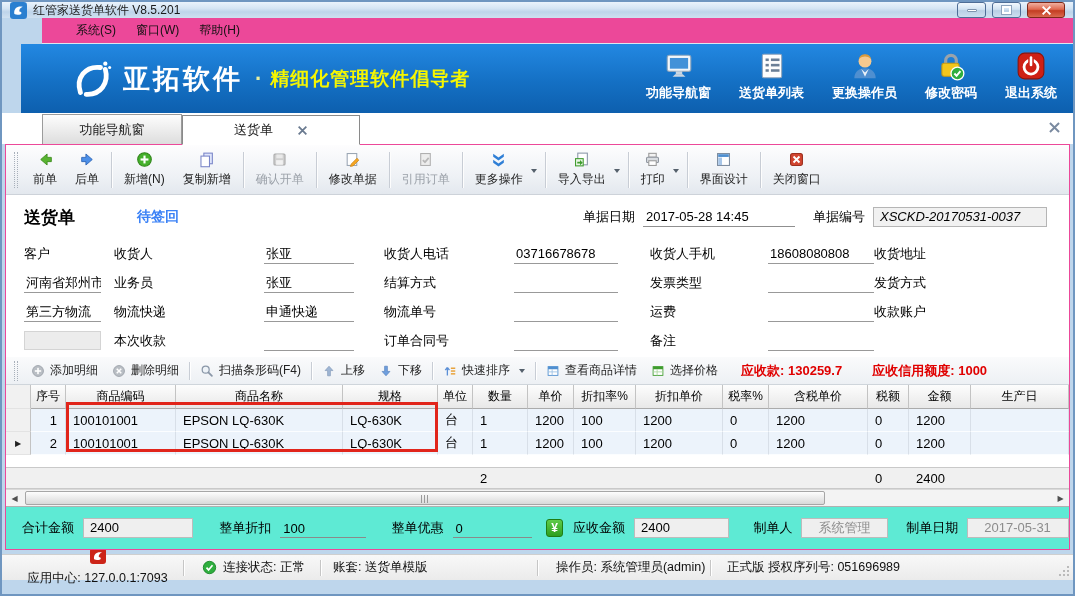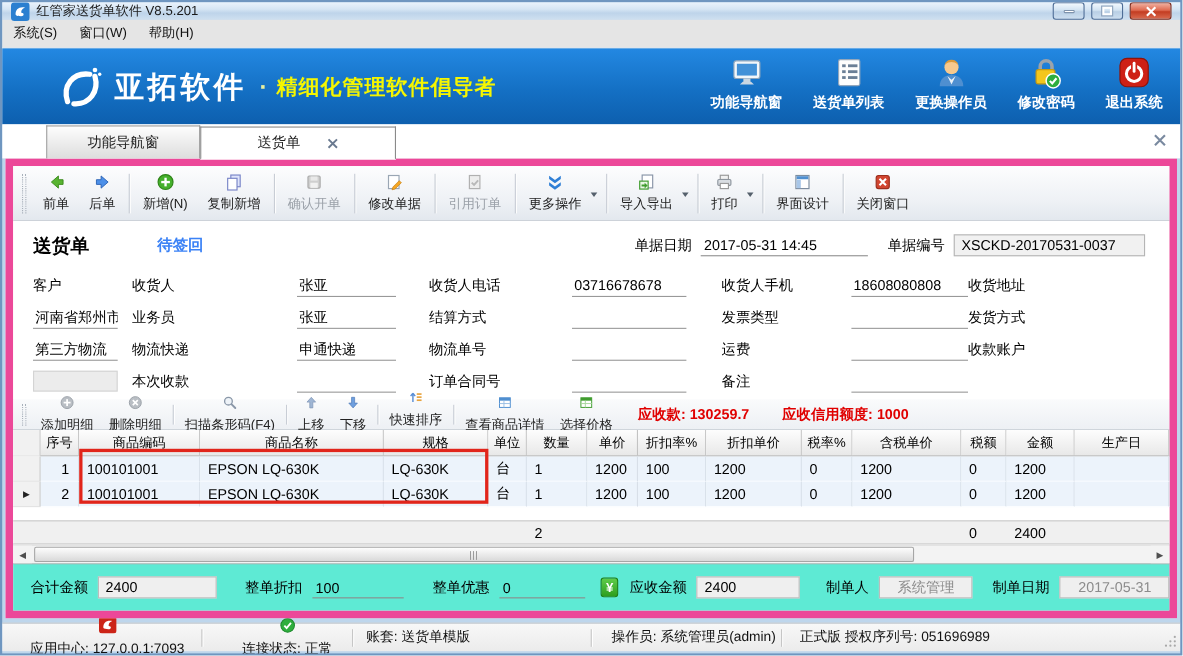--- a/index.html
+++ b/index.html
@@ -10,73 +10,73 @@
   .titlebar { height:16px; display:flex; align-items:center; gap:6px; padding:0 8px 0 8px;
     background:linear-gradient(#eaf3fc,#d5e5f4 40%,#bed4ea 62%,#cfe0f0); font-size:12px; color:#1a1a1a; }
   .titlebar .spacer { flex:1; }
   .winbtn { width:29px; height:16px; border:1px solid #4e6d96; border-radius:3px; display:flex; align-items:center; justify-content:center;
     background:linear-gradient(#f3f9fe,#d2e3f2 45%,#b9cfe5 55%,#cddff0); }
   .winbtn .dash { width:10px; height:3px; background:#fff; border:1px solid #7e93ad; border-radius:1px; }
   .winbtn .sq { width:9px; height:8px; border:2px solid #fff; outline:1px solid #8ea3bd; background:transparent; }
   .winbtn.close { width:38px; background:linear-gradient(#f0b0a0,#df6a50 45%,#c33d22 55%,#d96a4e); border-color:#7e2819; }
 
   
-  .menubar { height:26px; background:#e5e5e5; border-bottom:1px solid #dde6f0; display:flex; align-items:center; padding-left:0; font-size:12px; }
+  .menubar { height:26px; background:#ec4899; border-bottom:1px solid #dde6f0; display:flex; align-items:center; padding-left:24px; font-size:12px;margin-left:40px; }
   .menuitem { padding:3px 10px; color:#111; }
 
   
-  .banner { height:69px; background:linear-gradient(180deg,#2388e2,#1470c4 55%,#0d5fae); display:flex; align-items:center; position:relative; }
+  .banner { height:69px; background:linear-gradient(180deg,#2388e2,#1470c4 55%,#0d5fae); display:flex; align-items:center; position:relative;margin-left:19px; }
   .banner-logo { margin-left:46px; width:46px; height:46px; }
   .brand { color:#fff; font-size:27px; font-weight:bold; letter-spacing:3px; margin-left:10px; }
   .brand-dot { color:#e8f0a0; font-size:22px; font-weight:bold; margin:0 8px 0 12px; }
   .slogan { color:#f6f600; font-size:19px; font-weight:bold; letter-spacing:1px; }
   .bactions { position:absolute; right:16px; top:7px; display:flex; gap:28px; }
   .bact { display:flex; flex-direction:column; align-items:center; gap:3px; color:#fff; font-size:13px; font-weight:bold; cursor:pointer; }
   .bact svg { width:30px; height:30px; }
 
   
   .tabbar { height:31px; background:#fff; display:flex; align-items:flex-end; position:relative; z-index:4; }
   .tab { height:30px; display:flex; align-items:center; justify-content:center; font-size:13px; color:#222; }
   .tab.inactive { margin-left:40px; width:140px; background:linear-gradient(#fdfdfd,#dddddd); border:1px solid #9b9b9b; border-bottom:none; }
   .tab.active { width:178px; background:#fff; border:1px solid #8a8a8a; border-bottom:1px solid #fff; position:relative; top:1px; z-index:6; gap:24px; }
   .tabbar-close { position:absolute; right:12px; top:8px; width:13px; height:13px; cursor:pointer; }
 
   
-  .panel { margin:0 3px; border:7px solid #ec4899; background:#fff; position:relative; z-index:3; }
+  .panel { margin:0 3px; border:1px solid #ec4899; background:#fff; position:relative; z-index:3; }
 
   
   .toolbar { height:50px; background:linear-gradient(#fdfdfe,#eef1f5 65%,#e3e8ee); border-bottom:1px solid #cdd2d9; display:flex; align-items:center; padding-left:6px; }
   .draghandle { width:4px; height:36px; border-left:1px dotted #a8b0ba; border-right:1px dotted #a8b0ba; margin:0 6px 0 2px; }
   .tbtn { display:flex; flex-direction:column; align-items:center; justify-content:center; gap:3px; padding:3px 9px; font-size:12px; color:#1c1c1c; position:relative; cursor:pointer; border-radius:3px; }
   .tbtn svg { width:17px; height:17px; }
   .tbtn.has-caret { padding-right:19px; }
   .tbtn .caret { position:absolute; right:5px; top:21px; width:0; height:0; border-left:3.5px solid transparent; border-right:3.5px solid transparent; border-top:4.5px solid #55606c; }
   .tbtn.disabled { color:#9aa0a8; }
   .tsep { width:1px; height:36px; background:#c8cdd5; box-shadow:1px 0 0 #fdfdfd; margin:0 3px; }
 
   
   .docheader { height:44px; display:flex; align-items:center; padding:0 22px 0 18px; background:#fff; font-size:13px; }
   .doc-title { font-size:17px; font-weight:bold; color:#000; }
   .doc-status { color:#3b82f6; font-weight:bold; font-size:14px; margin-left:62px; }
   .docheader .spacer { flex:1; }
   .dh-label { color:#000; margin-right:8px; }
   .dh-underline { width:152px; border-bottom:1px solid #8f8f8f; height:20px; line-height:20px; padding-left:3px; margin-right:18px; }
-  .dh-box { width:174px; height:20px; line-height:18px; background:#f1f1f1; border:1px solid #b5b5b5; padding:0 6px; }
+  .dh-box { width:174px; height:20px; line-height:18px; background:#f1f1f1; border:1px solid #b5b5b5; padding:0 6px;font-style:italic; }
 
   
   .form { height:118px; background:#fff; display:grid; padding-left:18px;
     grid-template-columns:77px 163px 90px 160px 104px 150px 106px 152px; grid-auto-rows:29px; align-items:center; font-size:13px; }
   .flabel { color:#000; }
   .flabel.g2 { padding-left:13px; } .flabel.g3 { padding-left:30px; } .flabel.g4 { padding-left:32px; }
   .fval { border-bottom:1px solid #999; height:21px; line-height:21px; padding-left:2px; overflow:hidden; white-space:nowrap; }
   .fval.readonly { background:#ececec; border:1px solid #d4d4d4; border-bottom:1px solid #d4d4d4; height:19px; line-height:17px; }
 
   
   .dtoolbar { height:28px; background:linear-gradient(#fafbfc,#edf0f4); border-bottom:1px solid #cfd5db; display:flex; align-items:center; padding-left:6px; font-size:12px; color:#222; }
-  .dbtn { display:flex; align-items:center; gap:5px; padding:2px 7px; cursor:pointer; position:relative;flex-direction:column; }
+  .dbtn { display:flex; align-items:center; gap:5px; padding:2px 7px; cursor:pointer; position:relative; }
   .dbtn svg { width:14px; height:14px; }
   .dsep { width:1px; height:18px; background:#c8cdd5; box-shadow:1px 0 0 #fff; margin:0 3px; }
   .dcaret { width:0; height:0; border-left:3.5px solid transparent; border-right:3.5px solid transparent; border-top:4.5px solid #55606c; margin-left:4px; }
   .money { color:#e00000; font-weight:bold; font-size:13px; margin-left:16px; white-space:nowrap; }
   .money.credit { margin-left:30px; }
 
   
   .tablewrap { position:relative; background:#fff; }
   .tr { display:grid; grid-template-columns:25px 35px 110px 167px 95px 35px 55px 46px 62px 87px 46px 99px 41px 62px 1fr; }
   .tr.head { height:24px;border-radius:10px; }
@@ -104,21 +104,21 @@
   .t-label { margin-right:9px; white-space:nowrap; }
   .t-box { background:#efefef; border:1px solid #bcbcbc; height:20px; line-height:18px; padding:0 6px; overflow:hidden; }
   .t-box.grey { color:#8c8c8c;padding-left:16px; }
   .t-underline { border-bottom:1px solid #8a8a8a; height:19px; line-height:19px; padding-left:3px; }
   .yen { width:18px; height:18px; background:linear-gradient(#5fcc4a,#2d9e1e); border:1px solid #1f7d13; border-radius:3px; color:#fff; font-weight:bold; font-size:12px; display:flex; align-items:center; justify-content:center; margin:0 10px 0 14px; cursor:pointer; }
   .ml26 { margin-left:26px; } .ml24 { margin-left:24px; } .ml18 { margin-left:18px; }
 
   
   .statusbar { height:26px; margin-top:4px; background:linear-gradient(#f8f8f8,#ebebeb); border-top:1px solid #cfcfcf; display:flex; align-items:center; font-size:12.5px; color:#111; position:relative; }
   .sseg { display:flex; align-items:center; gap:6px; white-space:nowrap; overflow:hidden; }
-  .s1 { width:181px; padding-left:10px;flex-direction:column; } .s2 { width:136px; padding-left:18px;flex-direction:column; } .s3 { width:216px; padding-left:12px; }
+  .s1 { width:181px; padding-left:10px;flex-direction:column; } .s2 { width:136px; padding-left:18px; } .s3 { width:216px; padding-left:12px; }
   .s4 { width:172px; padding-left:18px; } .s5 { flex:1; padding-left:16px; }
   .sdiv { width:1px; height:16px; background:#c6c6c6; box-shadow:1px 0 0 #fff; }
   .sgrip { position:absolute; right:3px; bottom:3px; }
 </style>
 </head>
 <body>
 
 <div class="window">
 
   <div class="titlebar">
@@ -330,21 +330,21 @@
           </svg>
         <span>关闭窗口</span>
       </div>
     </div>
 
     <div class="docheader">
       <span class="doc-title">送货单</span>
       <span class="doc-status">待签回</span>
       <span class="spacer"></span>
       <span class="dh-label">单据日期</span>
-      <span class="dh-underline">2017-05-31 14:45</span>
+      <span class="dh-underline">2017-05-28 14:45</span>
       <span class="dh-label">单据编号</span>
       <span class="dh-box">XSCKD-20170531-0037</span>
     </div>
 
     <div class="form">
       <span class="flabel">客户</span>
       <span class="flabel g2">收货人</span>
       <span class="fval">张亚</span>
       <span class="flabel g3">收货人电话</span>
       <span class="fval">03716678678</span>

